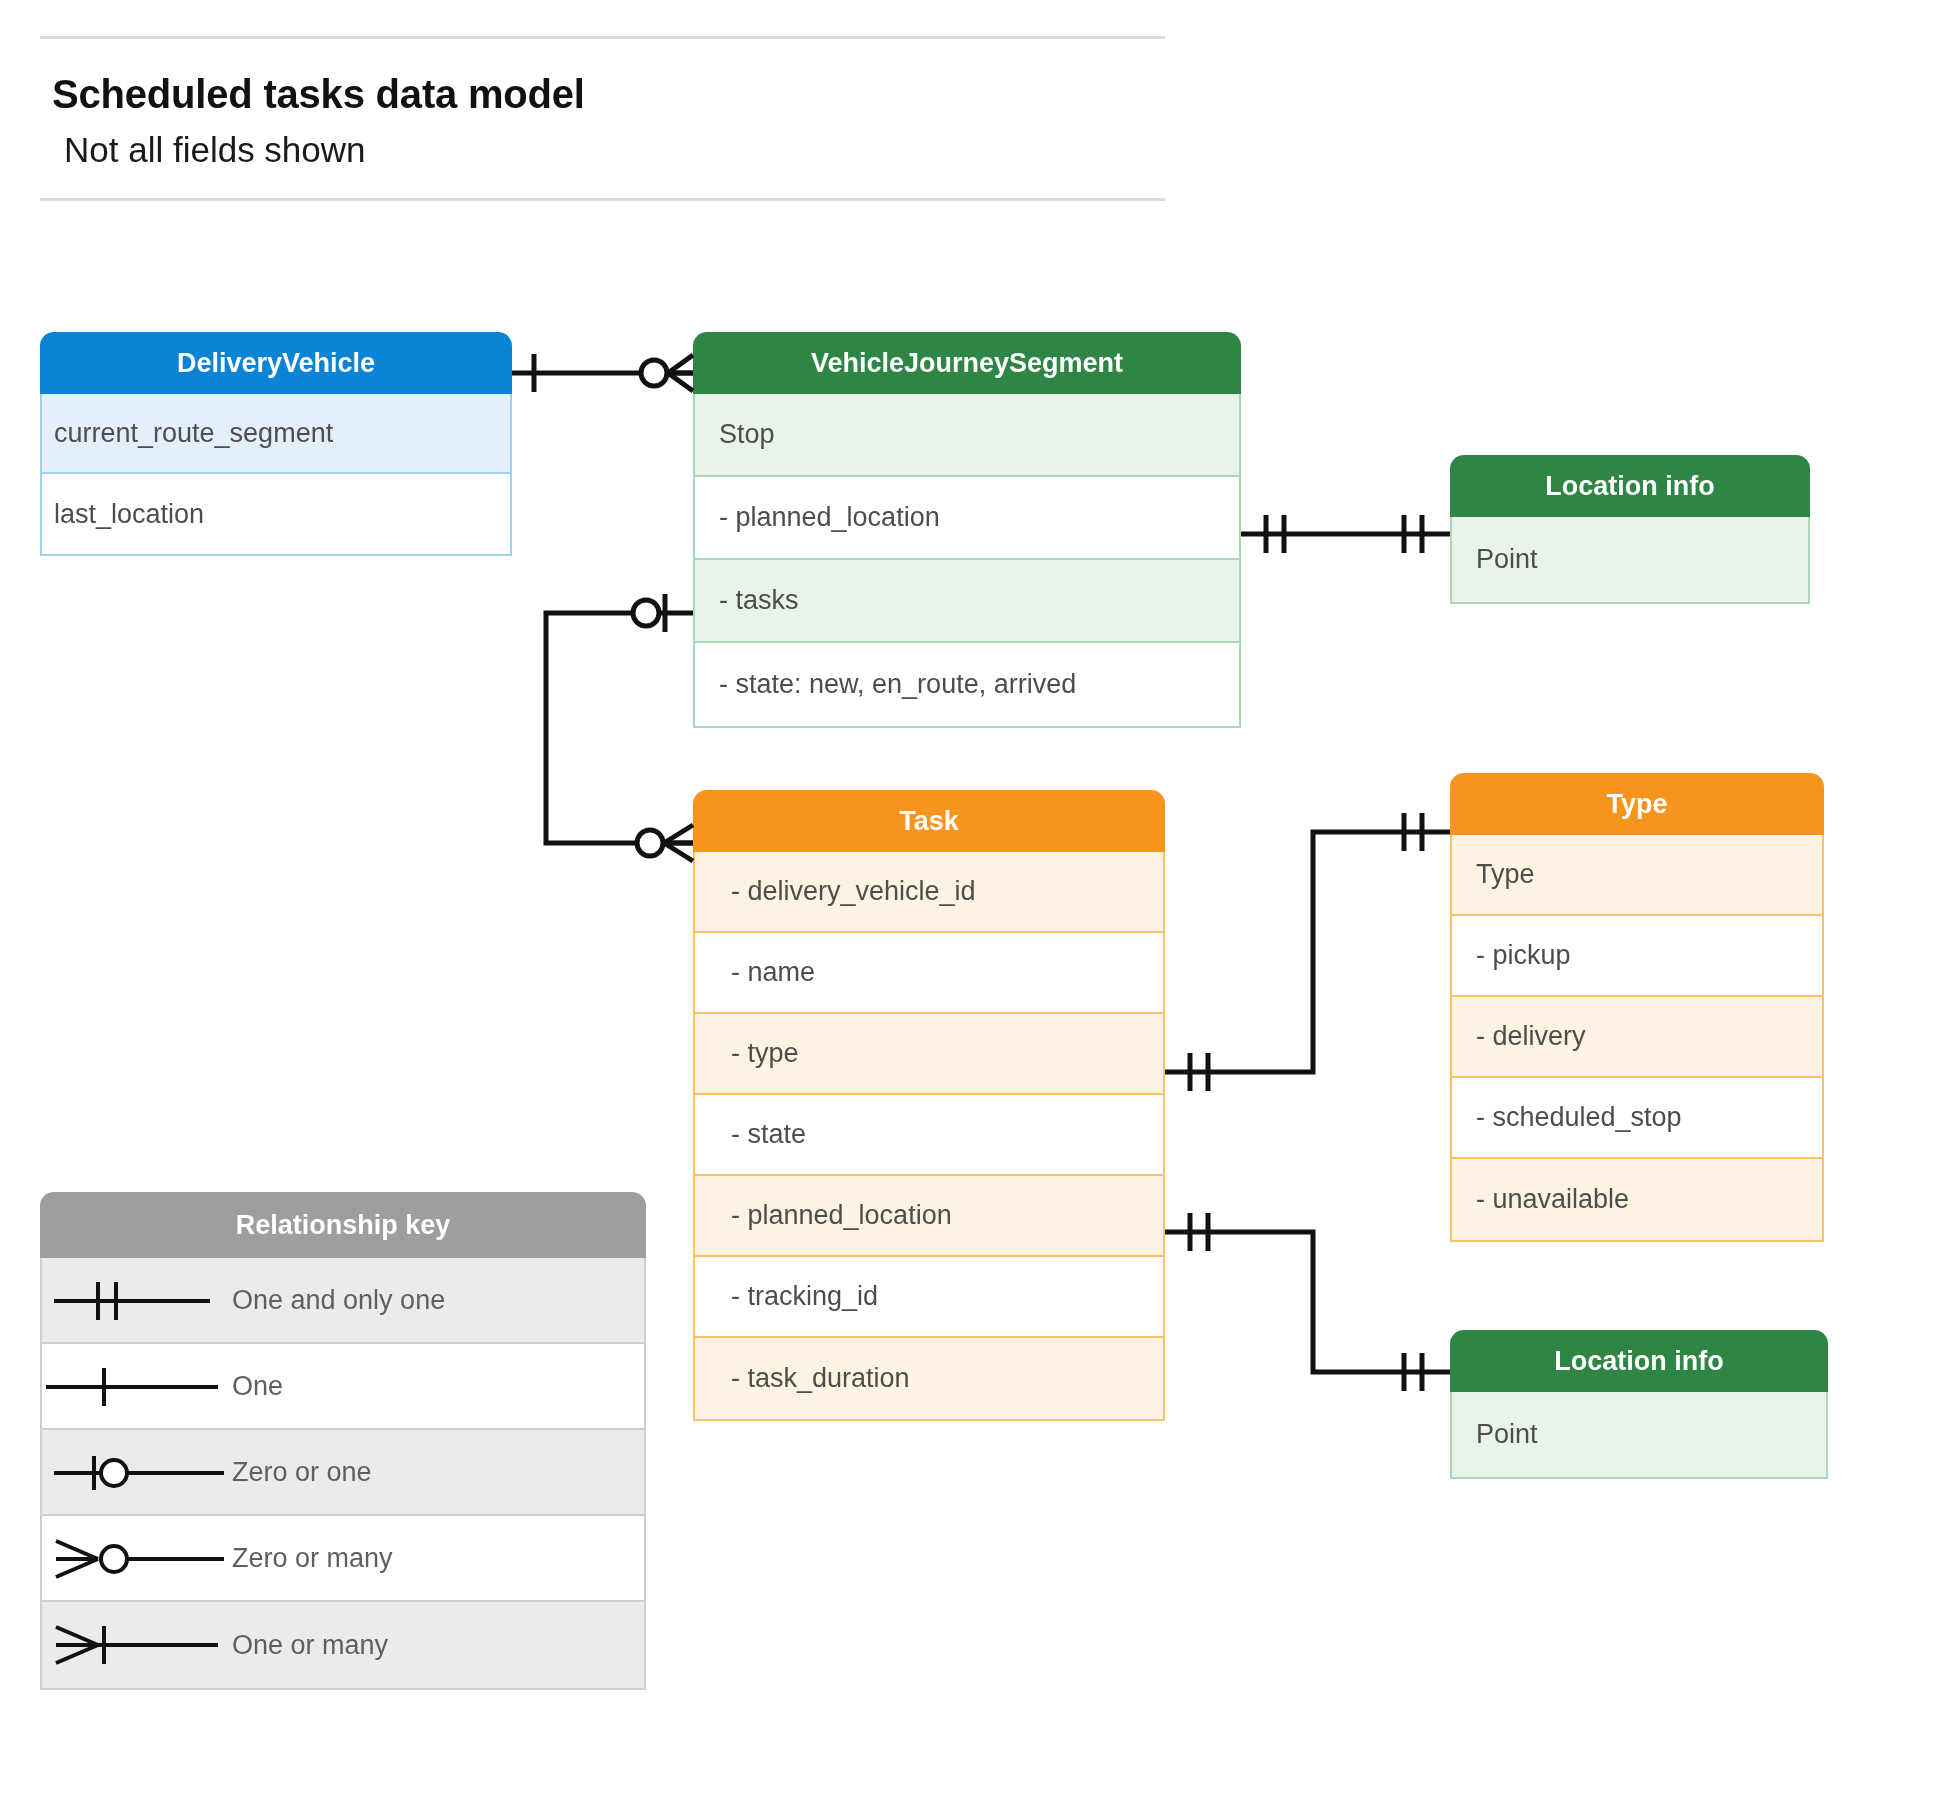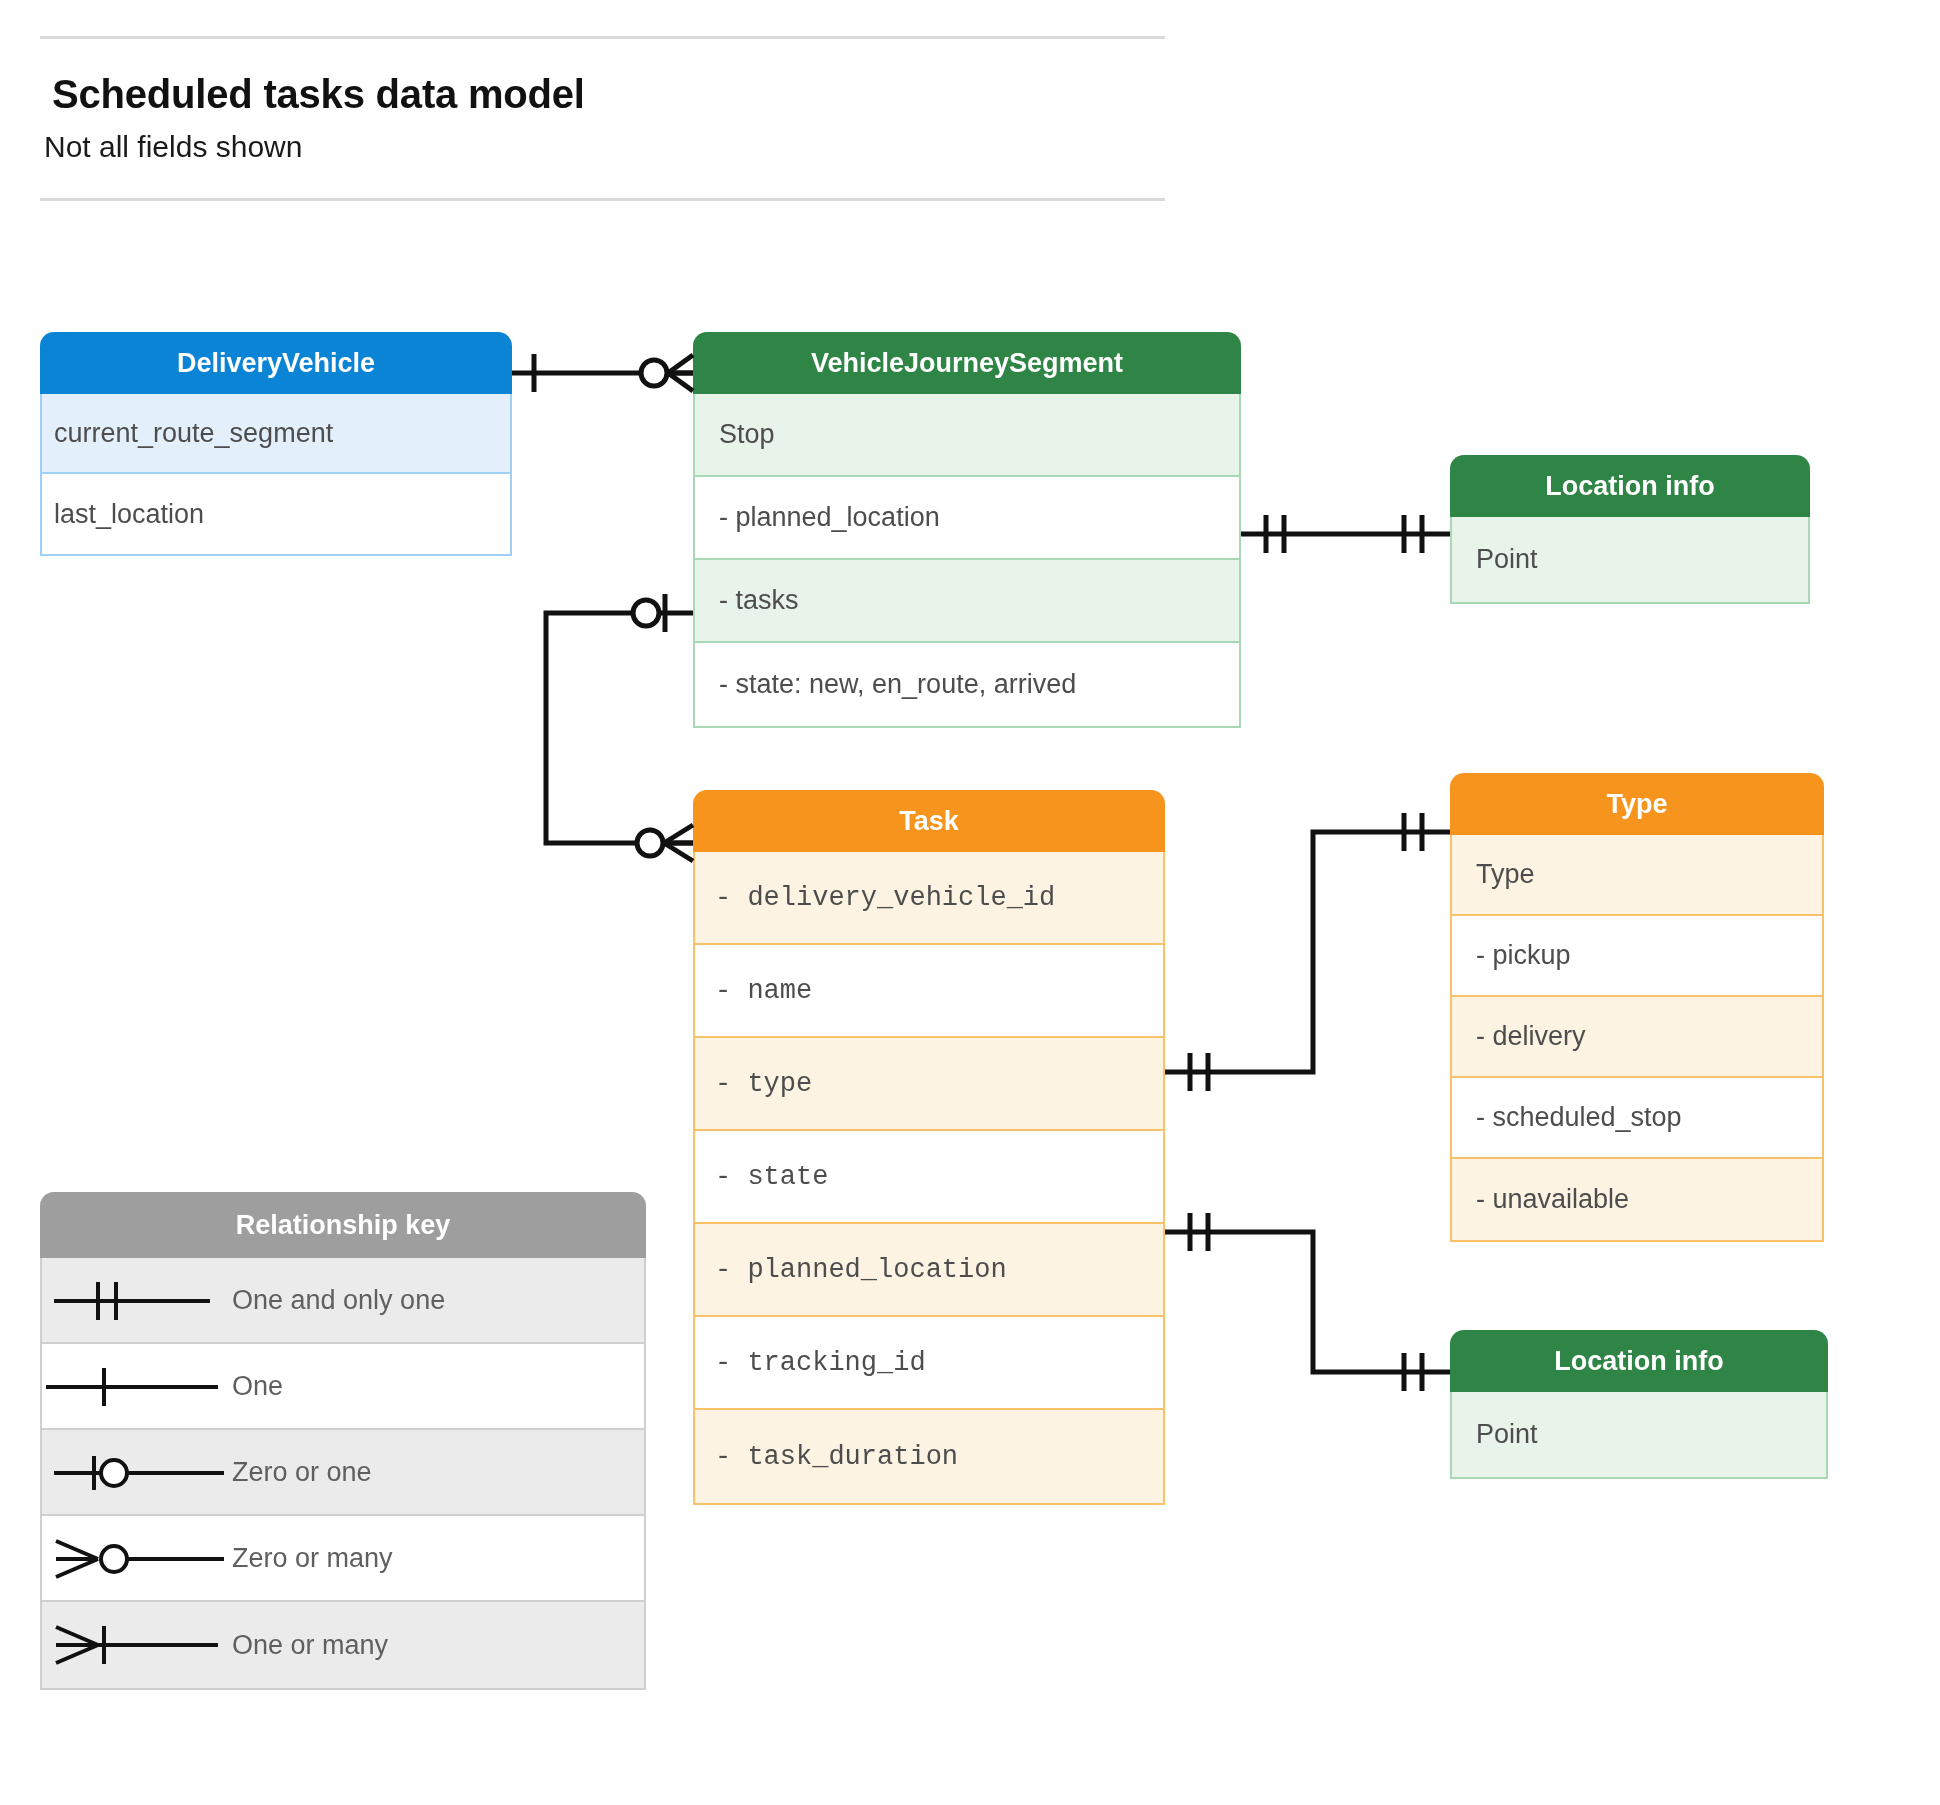--- a/index.html
+++ b/index.html
@@ -35,23 +35,23 @@
     left: 52px;
     top: 72px;
     font-size: 40px;
     font-weight: bold;
     color: #111111;
     letter-spacing: -0.2px;
     white-space: nowrap;
   }
   #page-subtitle {
     position: absolute;
-    left: 44px;
+    left: 64px;
     top: 130px;
-    font-size: 30px;
+    font-size: 35px;
     font-weight: normal;
     color: #1a1a1a;
     white-space: nowrap;
   }
 
   
   .entity {
     position: absolute;
     box-sizing: border-box;
   }
@@ -117,21 +117,21 @@
   #box-vehicle-journey-segment { left: 693px; top: 332px; width: 548px; }
   #box-vehicle-journey-segment .entity-header { height: 62px; }
   #box-vehicle-journey-segment .entity-row    { height: 83px; padding-left: 24px; }
 
   #box-location-info-top { left: 1450px; top: 455px; width: 360px; }
   #box-location-info-top .entity-header { height: 62px; }
   #box-location-info-top .entity-row    { height: 85px; padding-left: 24px; }
 
   #box-task { left: 693px; top: 790px; width: 472px; }
   #box-task .entity-header { height: 62px; }
-  #box-task .entity-row    { height: 93px; padding-left: 20px; font-family: Liberation Mono, monospace; }
+  #box-task .entity-row    { height: 81px; padding-left: 36px; }
 
   #box-type { left: 1450px; top: 773px; width: 374px; }
   #box-type .entity-header { height: 62px; }
   #box-type .entity-row    { height: 81px; padding-left: 24px; }
 
   #box-location-info-bottom { left: 1450px; top: 1330px; width: 378px; }
   #box-location-info-bottom .entity-header { height: 62px; }
   #box-location-info-bottom .entity-row    { height: 85px; padding-left: 24px; }
 
   #box-relationship-key { left: 40px; top: 1192px; width: 606px; }

